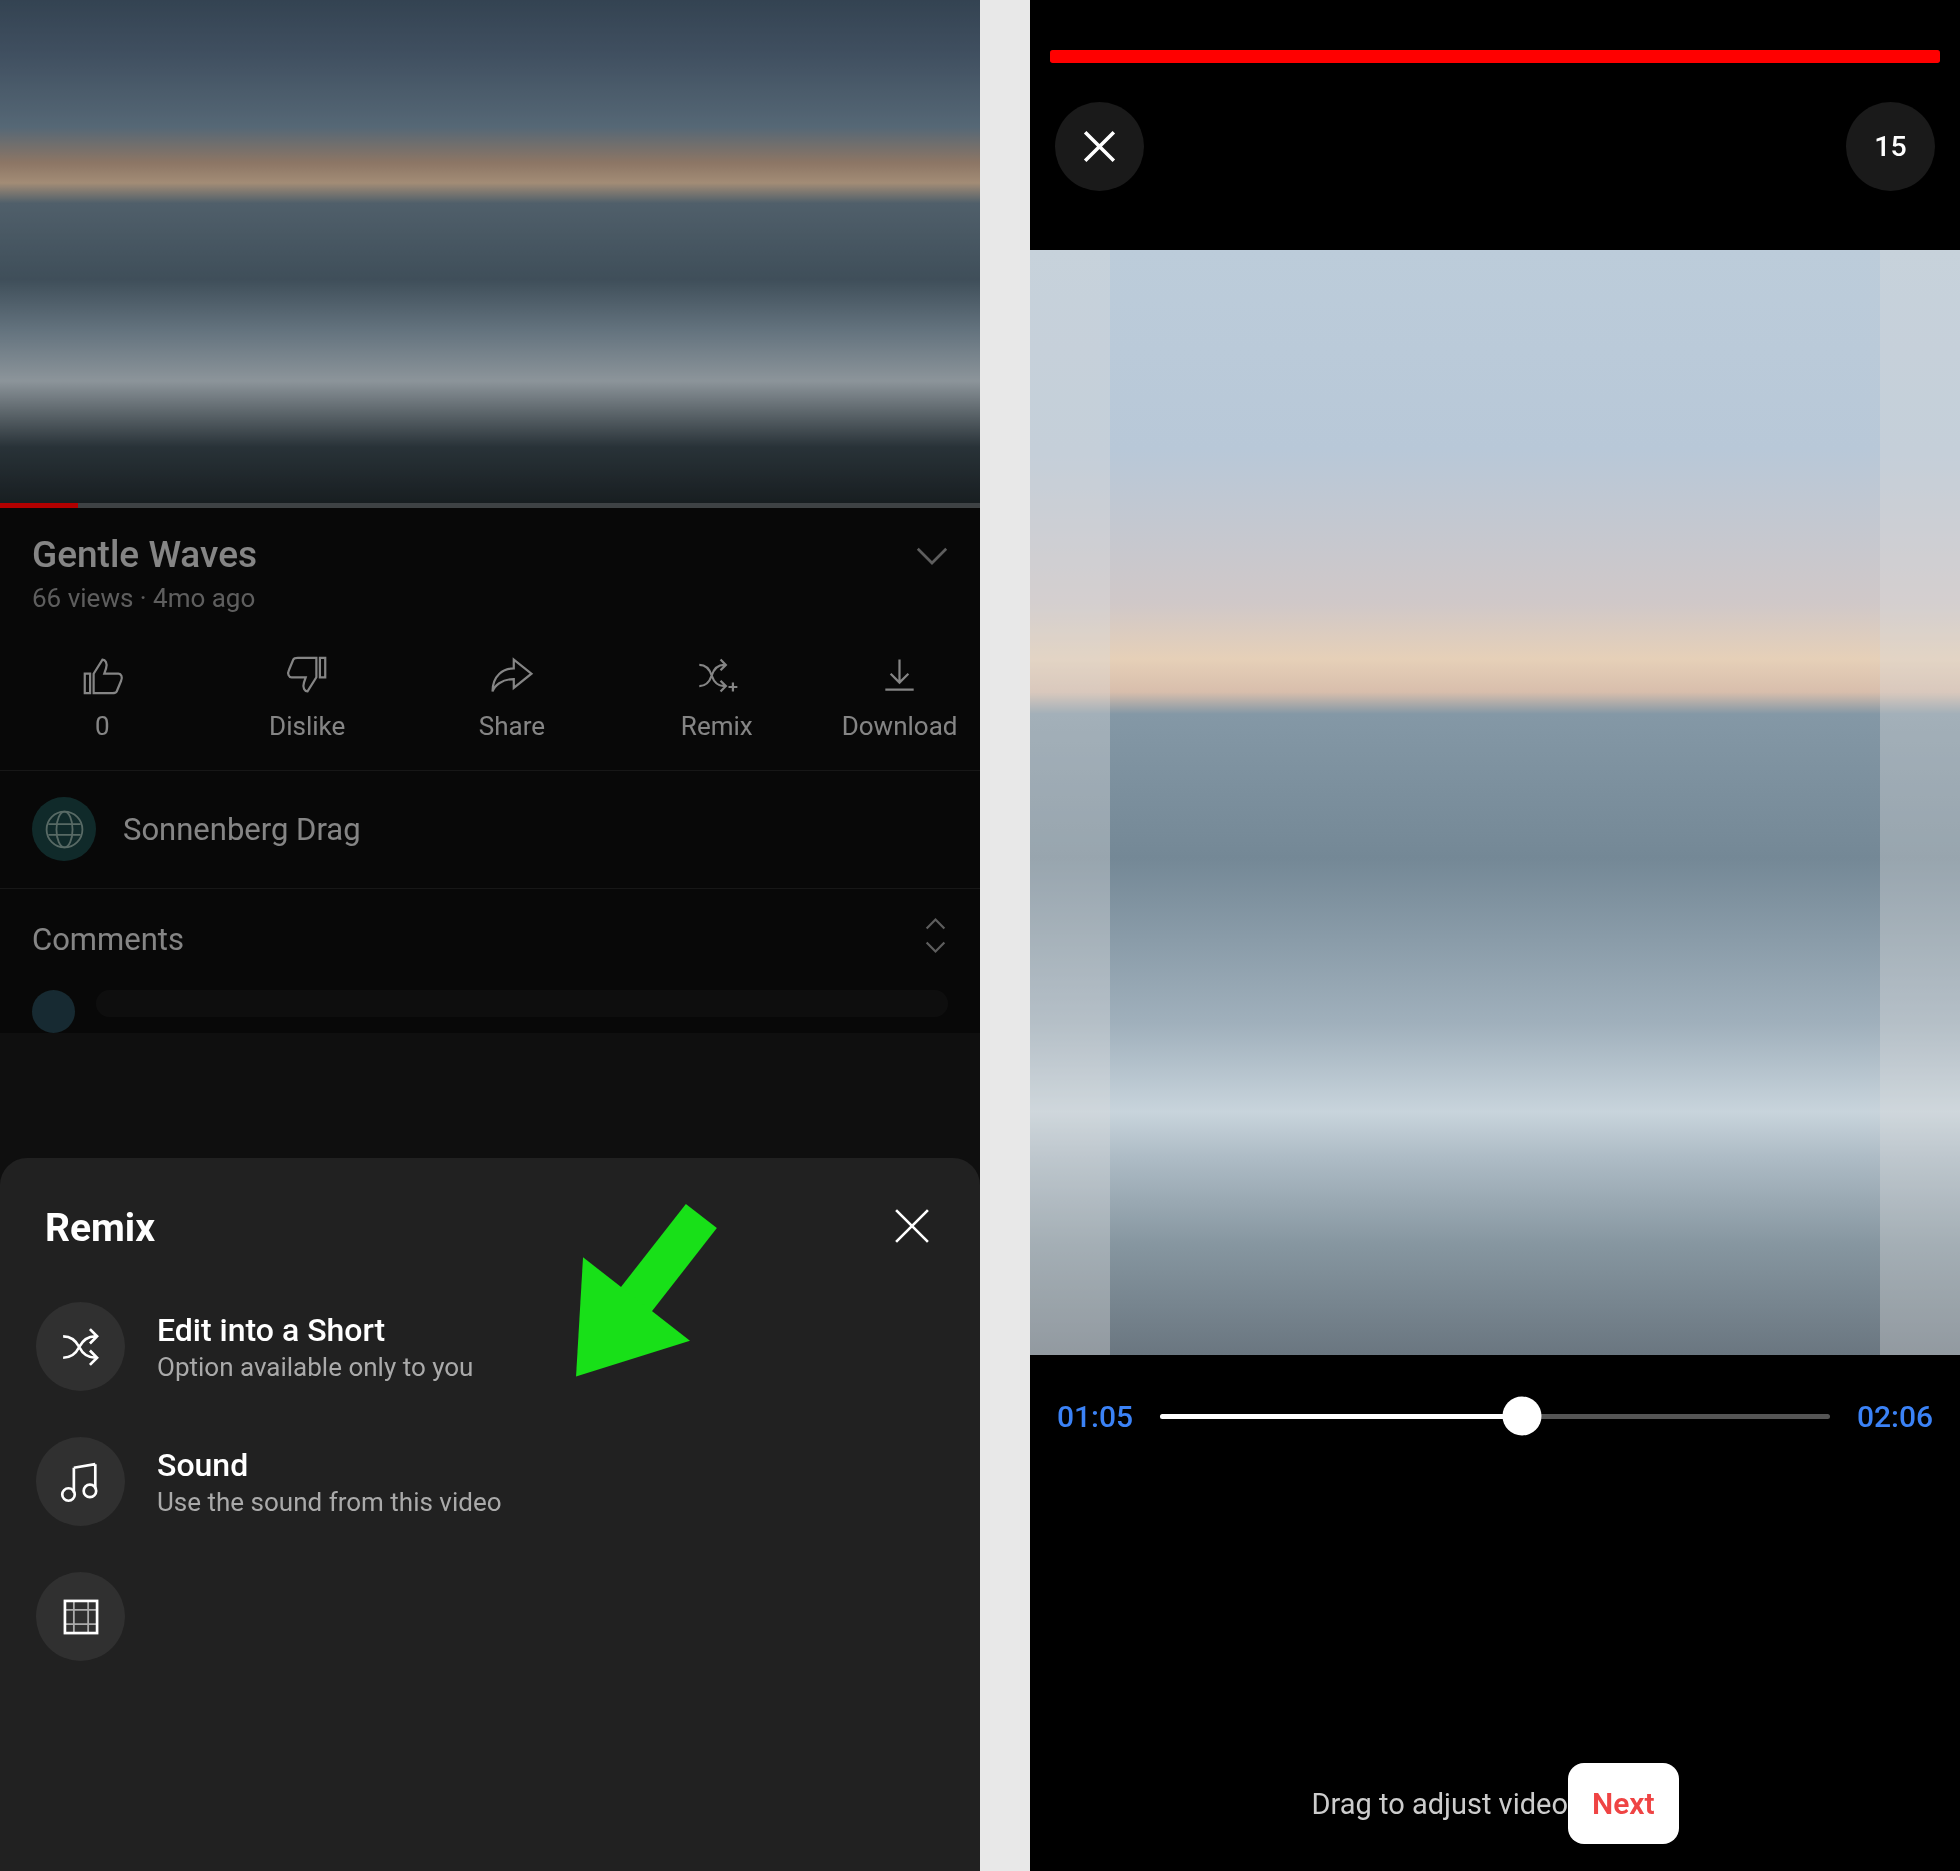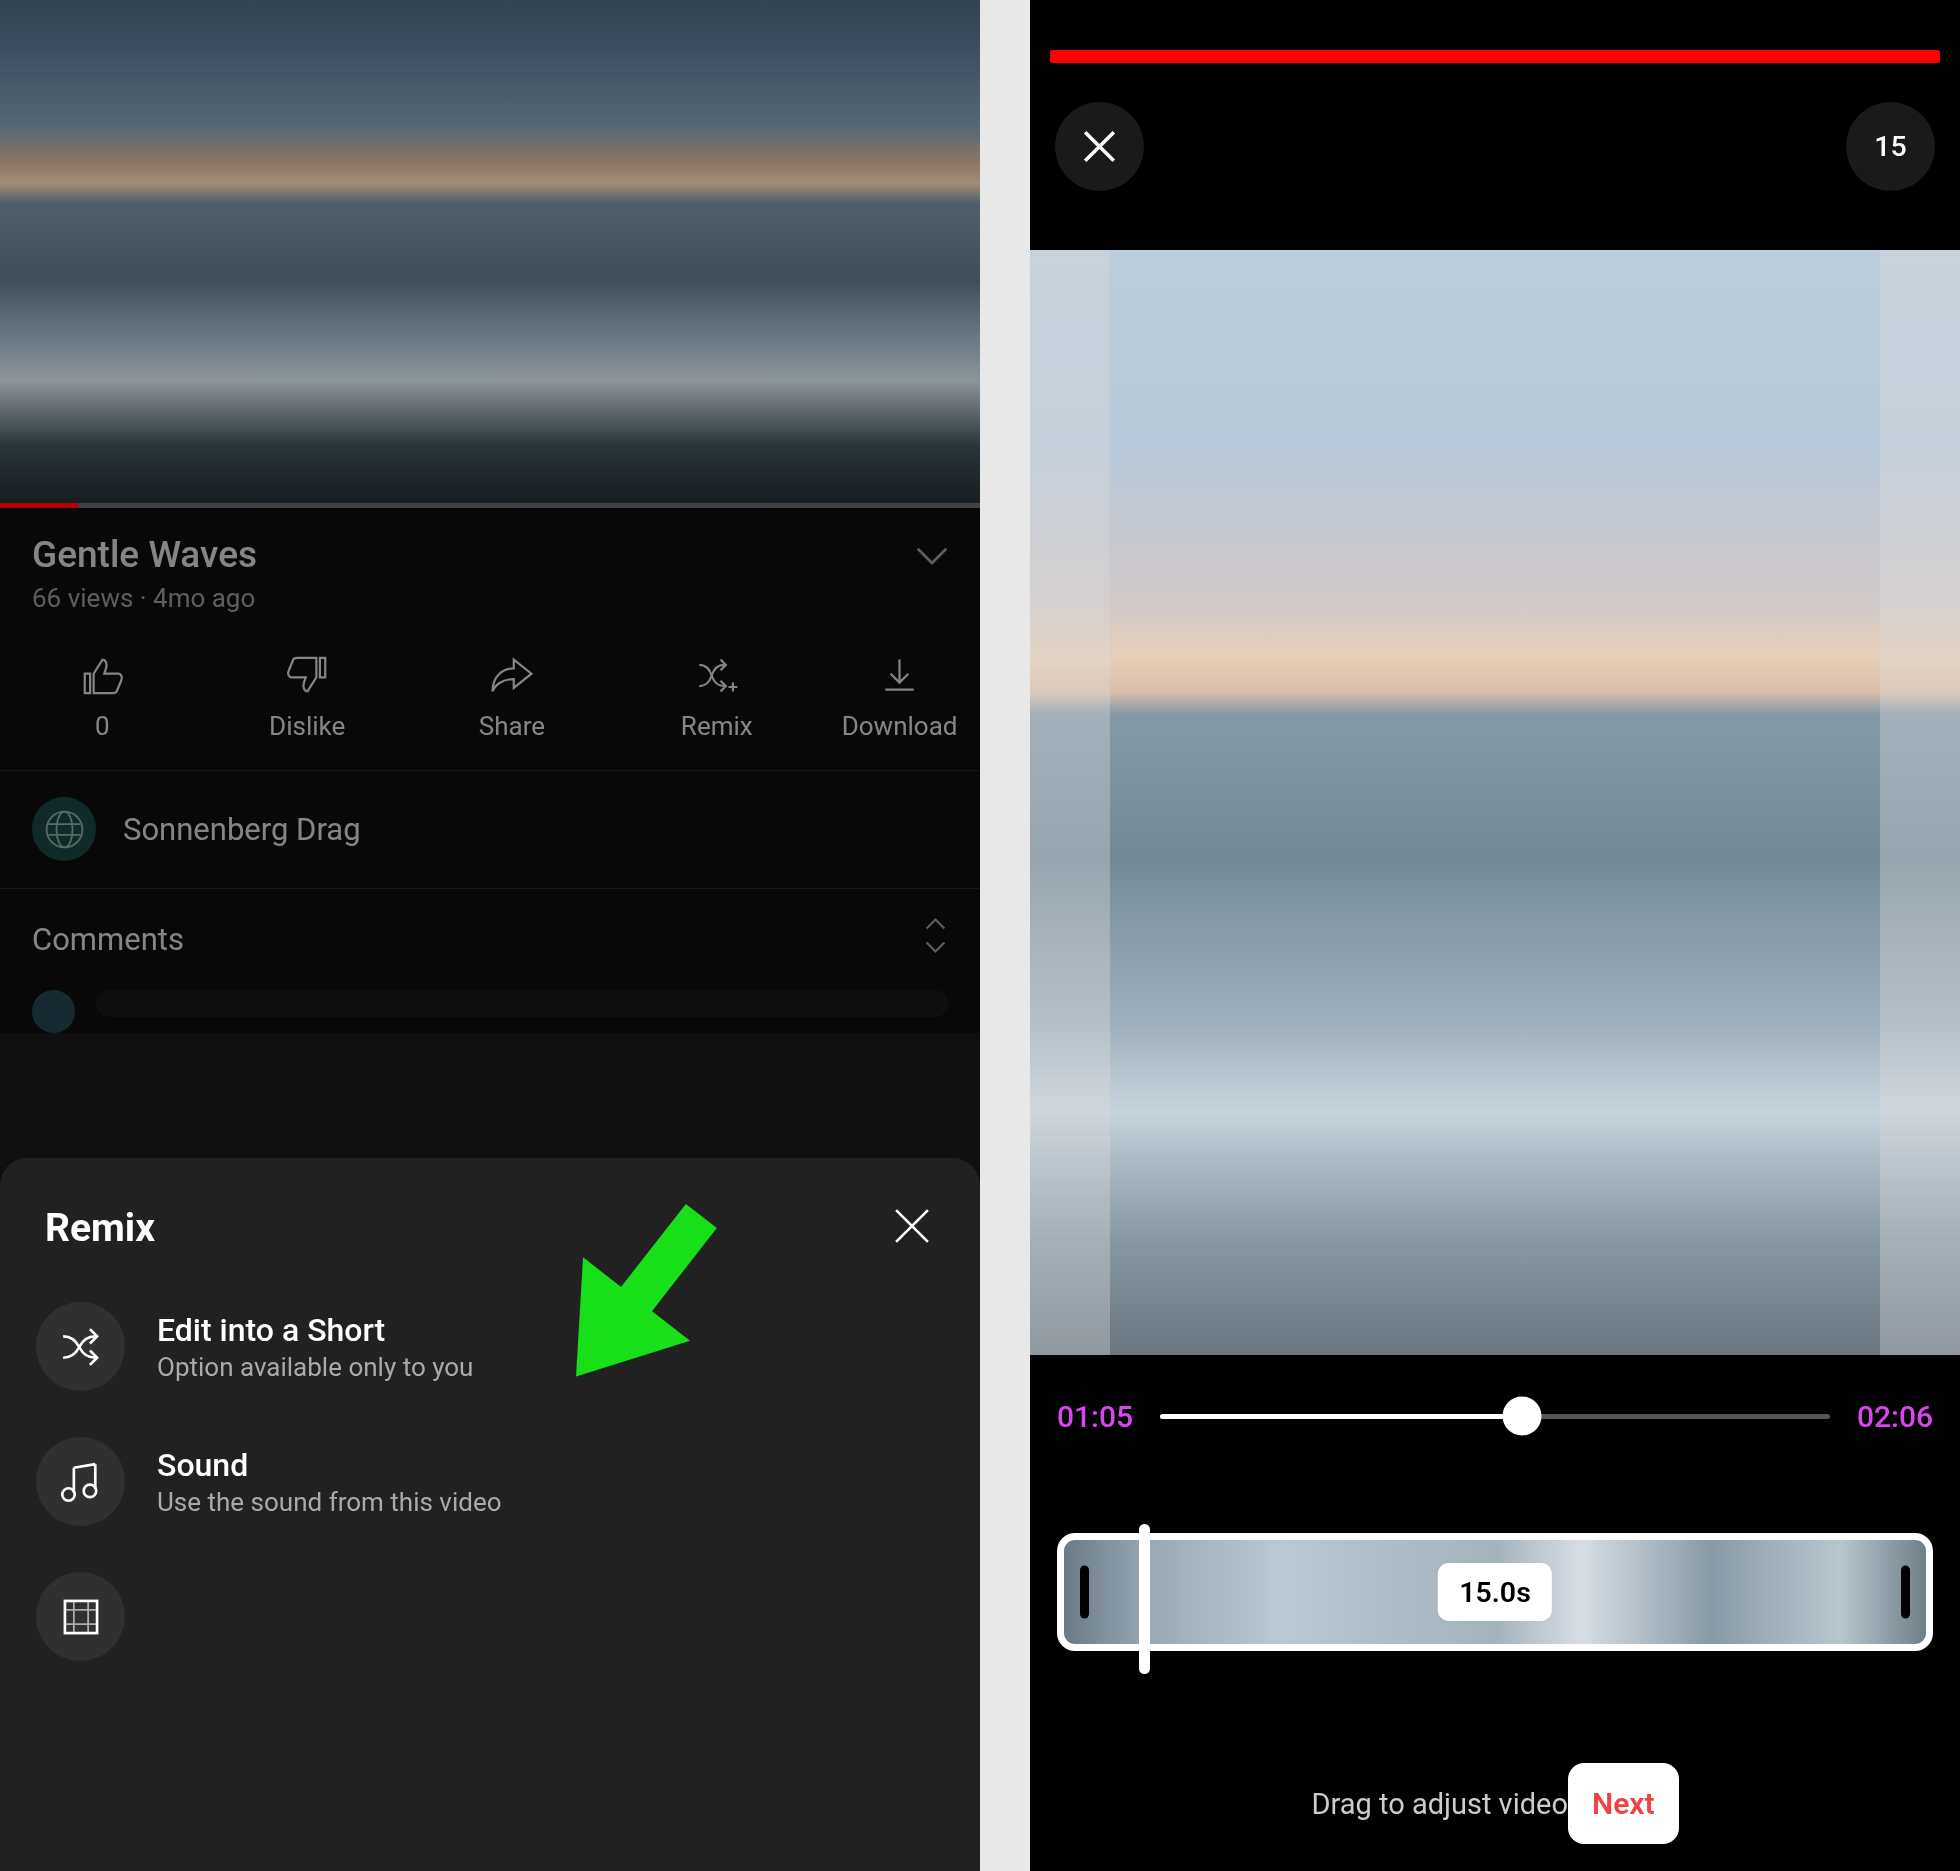--- a/index.html
+++ b/index.html
@@ -169,21 +169,21 @@
     background: rgba(220,220,220,0.35);
   }
   .crop-left { left: 0; width: 80px; }
   .crop-right { right: 0; width: 80px; }
 
   .scrubber-row {
     position: absolute; top: 1399px; left: 0; right: 0;
     display: flex; align-items: center; gap: 27px;
     padding: 0 27px;
   }
-  .time-label { color: #d946ef; font-size: 30px; font-weight: 500; text-align: right; }
+  .time-label { color: #3b82f6; font-size: 30px; font-weight: 500; text-align: right; }
   .scrubber-track {
     flex: 1; height: 5.3px; background: #555; border-radius: 2.7px; position: relative;
   }
   .scrubber-fill {
     position: absolute; left: 0; top: 0; height: 100%; width: 54%;
     background: #fff; border-radius: 2.7px;
   }
   .scrubber-thumb {
     position: absolute; left: 54%; top: 50%;
     width: 39px; height: 39px; border-radius: 50%; background: #fff;
@@ -406,28 +406,20 @@
 
   <div class="scrubber-row">
     <div class="time-label">01:05</div>
     <div class="scrubber-track">
       <div class="scrubber-fill"></div>
       <div class="scrubber-thumb"></div>
     </div>
     <div class="time-label">02:06</div>
   </div>
 
-  <div class="timeline">
-    <div class="timeline-clip">
-      <div class="trim-handle trim-left"></div>
-      <div class="trim-handle trim-right"></div>
-      <div class="playhead"></div>
-      <div class="duration-pill">15.0s</div>
-    </div>
-  </div>
 
   <div class="editor-bottom">
     <div class="drag-hint">Drag to adjust video</div>
     <div class="next-btn">
       <span>Next</span>
     </div>
   </div>
 
 </div>
 

